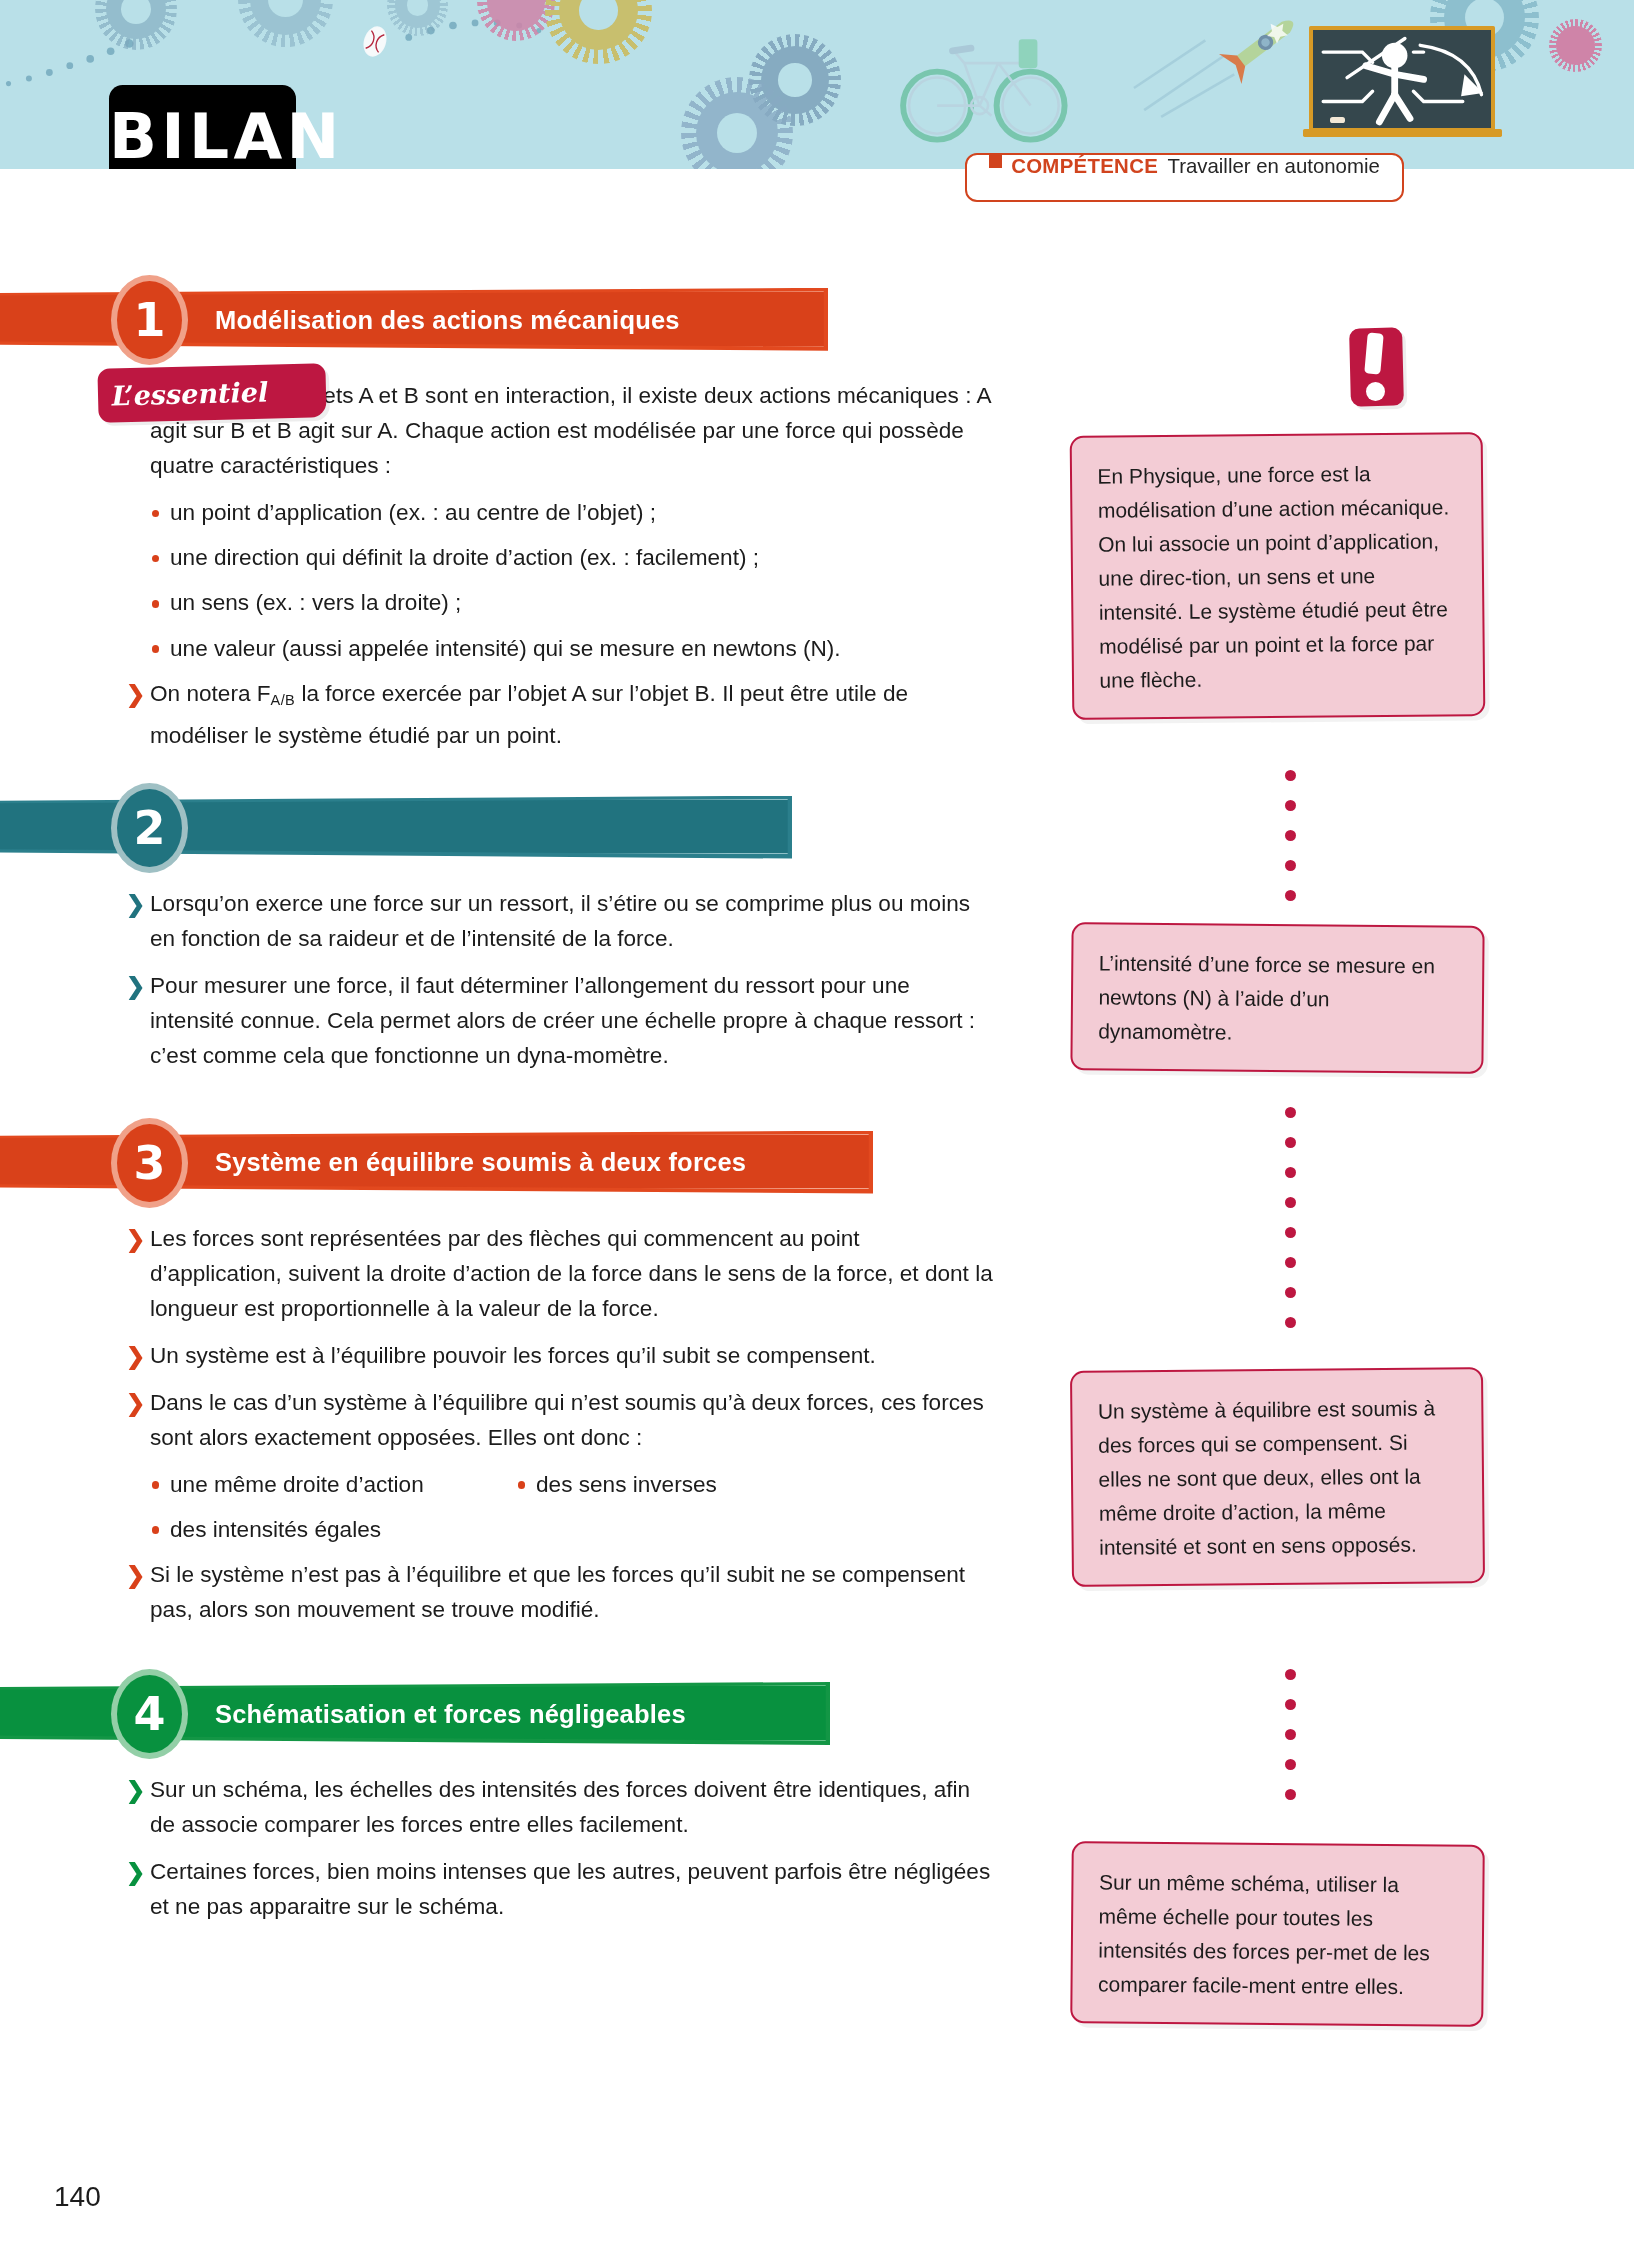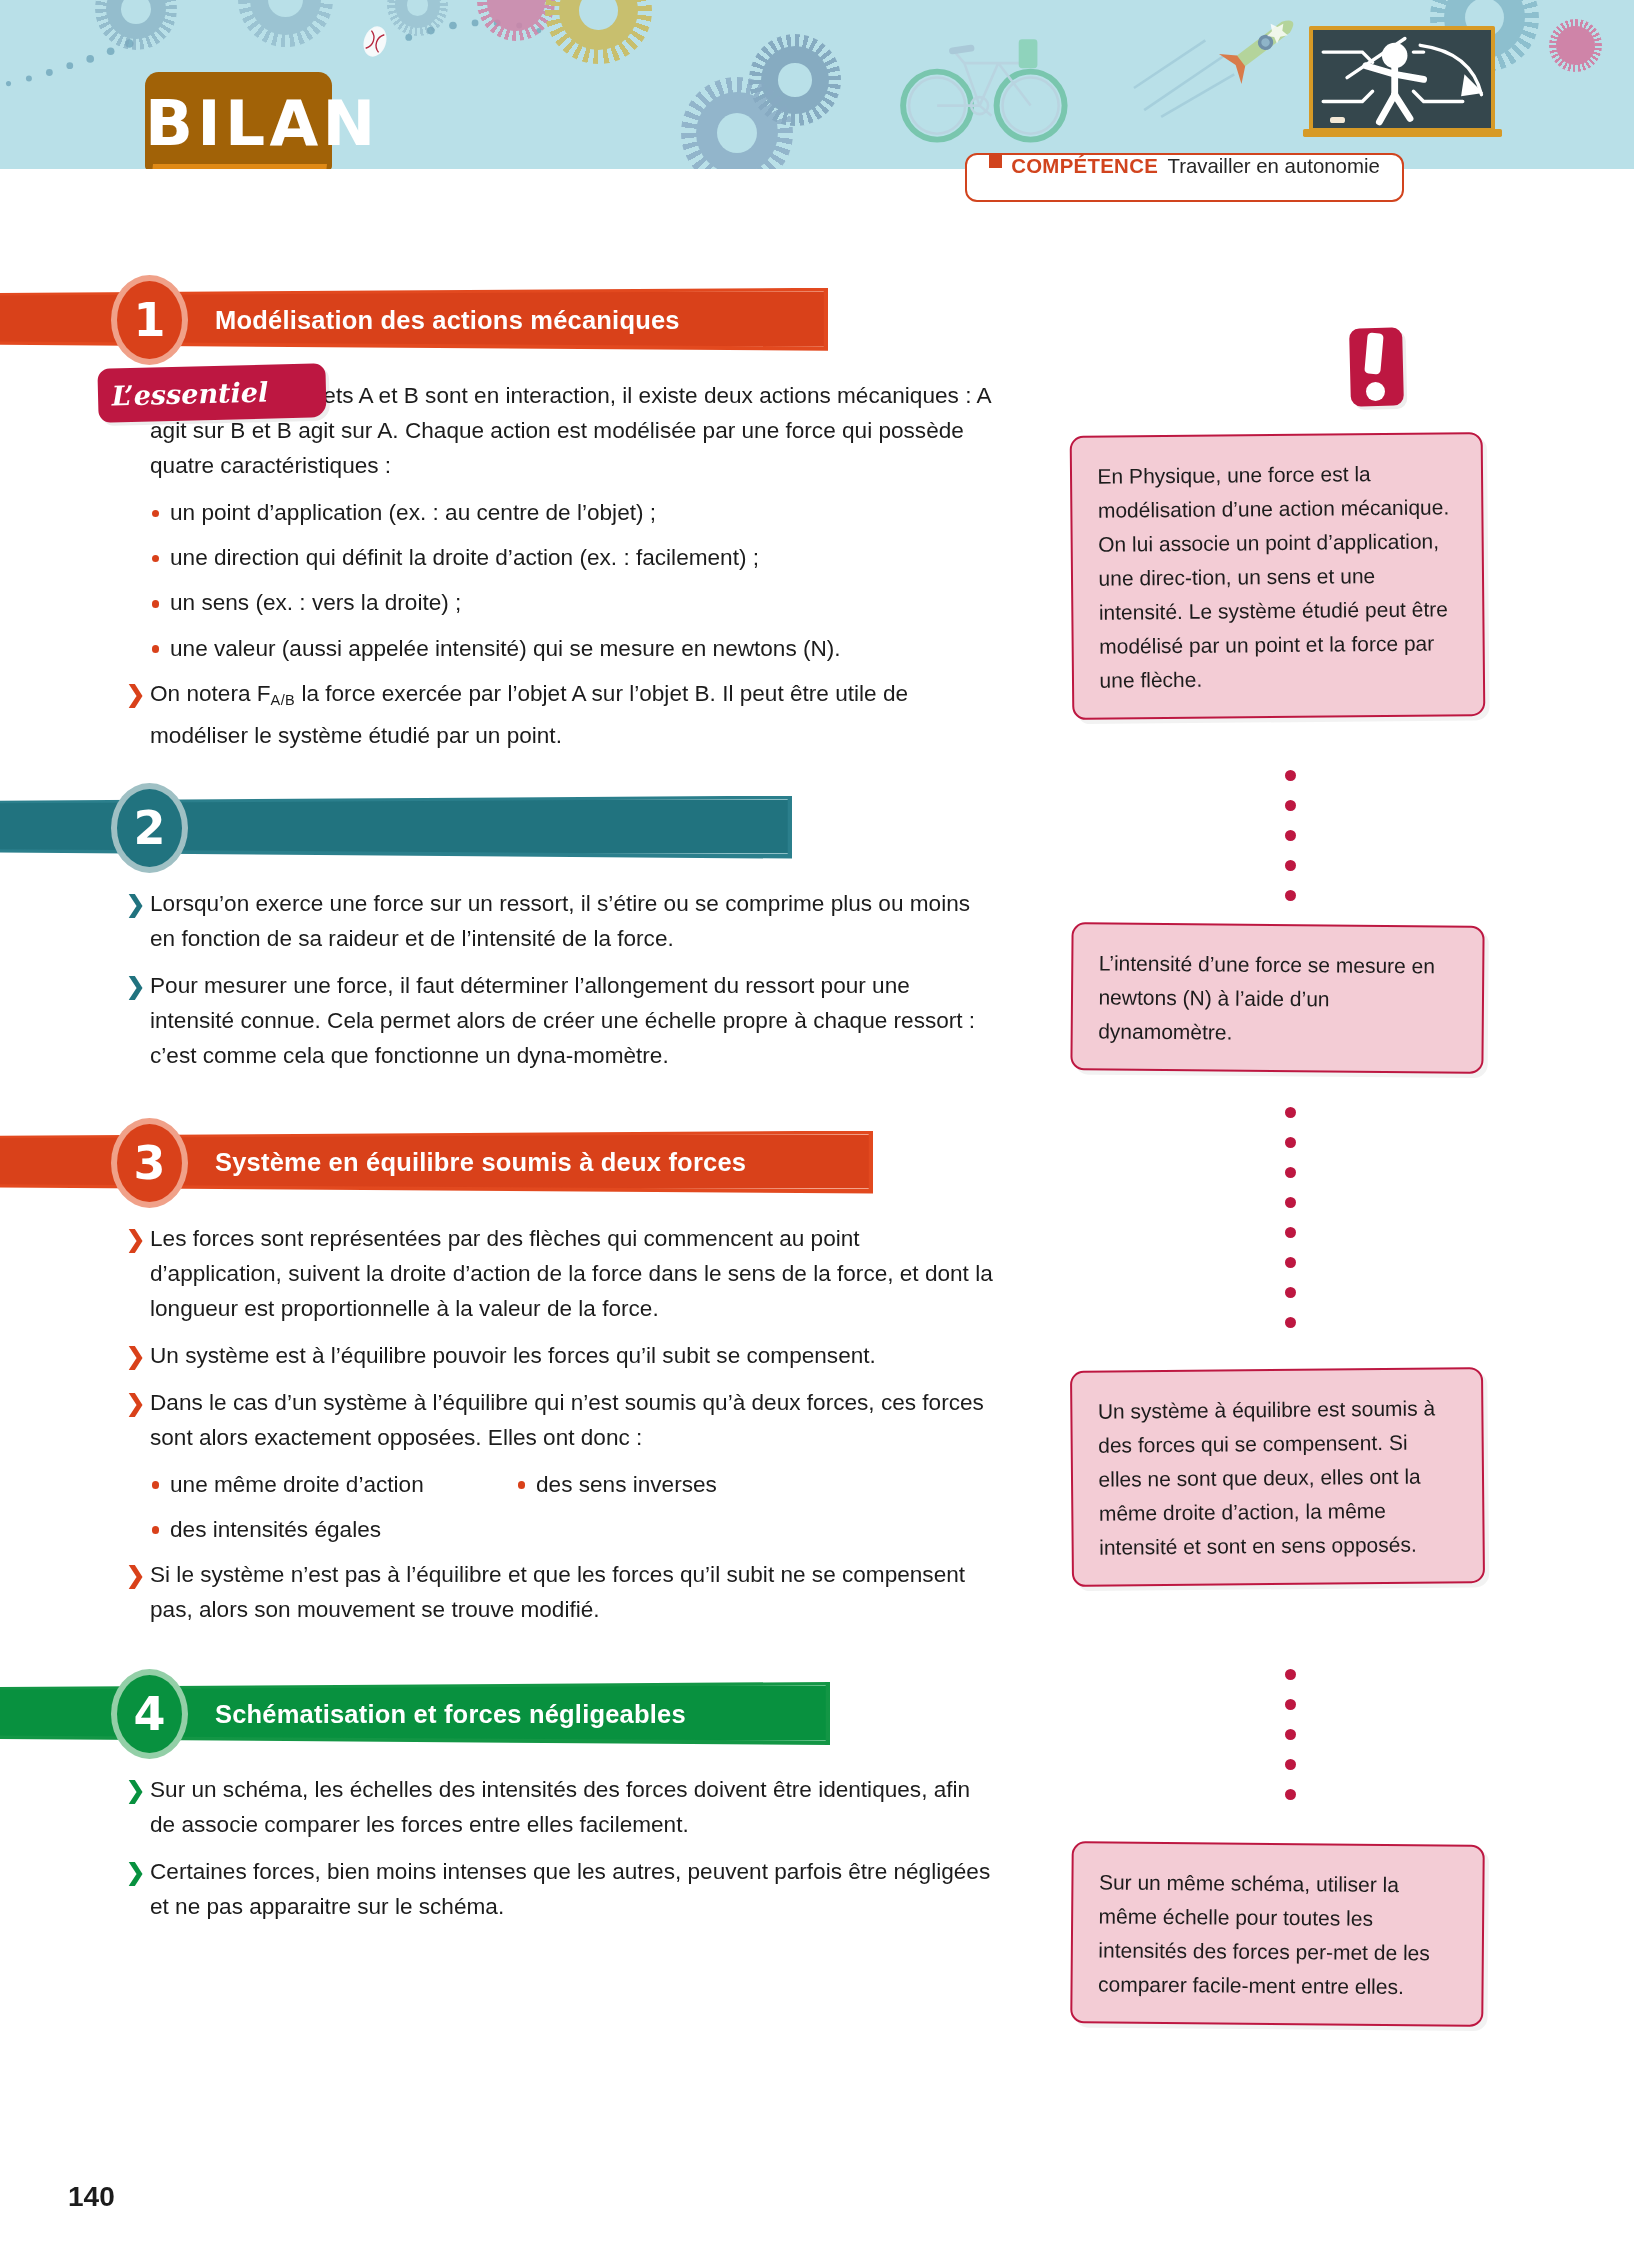--- a/index.html
+++ b/index.html
@@ -48,27 +48,26 @@
     inset: 32%;
     border-radius: 50%;
     background: #b9e0e8;
     z-index: 2;
   }
 
   
   .bilan-tab {
     position: absolute;
     left: 109px;
-    top: 72px;
+    top: 85px;
     width: 187px;
     height: 99px;
-    background: #a16207;
+    background: #000000;
     border-radius: 13.6px 13.6px 5.1px 5.1px;
     z-index: 6;
-    margin-left: 36px;
   }
   .bilan-tab .shadow-tail {
     position: absolute;
     left: 6.8px;
     bottom: -12px;
     width: 174px;
     height: 19px;
     background: #e08a16;
     border-radius: 0 0 8.5px 8.5px;
     transform: skewX(-6deg);
@@ -347,23 +346,23 @@
   .dots-conn i {
     display: block;
     width: 11px; height: 11px;
     border-radius: 50%;
     background: #bd1741;
   }
 
   
   .page-num {
     position: absolute;
-    left: 68px; top: 2181px;
-    font-family: "Liberation Sans", sans-serif;
-    font-weight: 700;
+    left: 54px; top: 2181px;
+    font-family: "Liberation Sans", sans-serif;
+    font-weight: 400;
     font-size: 28px;
     color: #1c1c1c;
   }
 </style>
 </head>
 <body>
 
 <div class="page">
 
   <div class="header-band">

